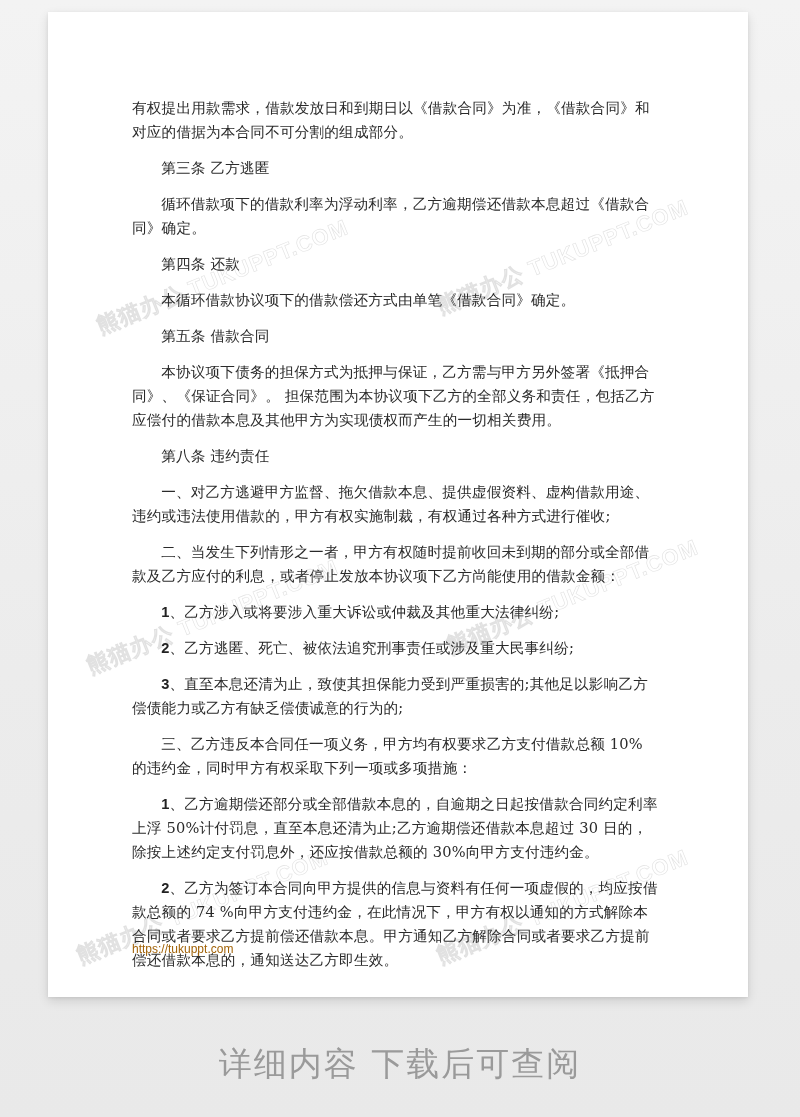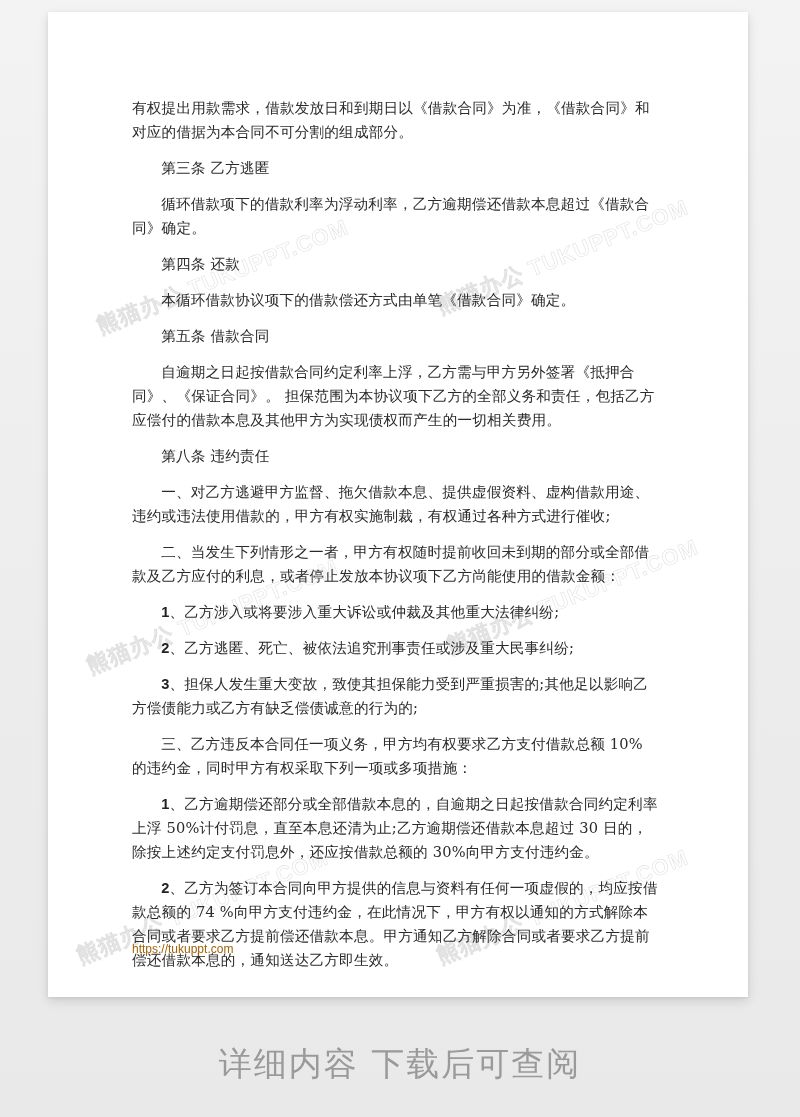--- a/index.html
+++ b/index.html
@@ -99,27 +99,27 @@
   <div class="watermark" style="left:20px; top:880px;">熊猫办公 TUKUPPT.COM</div>
   <div class="watermark" style="left:380px; top:880px;">熊猫办公 TUKUPPT.COM</div>
 
   <div class="content">
     <p class="para">有权提出用款需求，借款发放日和到期日以《借款合同》为准，《借款合同》和对应的借据为本合同不可分割的组成部分。</p>
     <p class="heading">第三条 乙方逃匿</p>
     <p class="para indent">循环借款项下的借款利率为浮动利率，乙方逾期偿还借款本息超过《借款合同》确定。</p>
     <p class="heading">第四条 还款</p>
     <p class="para indent">本循环借款协议项下的借款偿还方式由单笔《借款合同》确定。</p>
     <p class="heading">第五条 借款合同</p>
-    <p class="para indent">自逾期之日起按借款合同约定利率上浮，乙方需与甲方另外签署《抵押合同》、《保证合同》。 担保范围为本协议项下乙方的全部义务和责任，包括乙方应偿付的借款本息及其他甲方为实现债权而产生的一切相关费用。</p>
+    <p class="para indent">本协议项下债务的担保方式为抵押与保证，乙方需与甲方另外签署《抵押合同》、《保证合同》。 担保范围为本协议项下乙方的全部义务和责任，包括乙方应偿付的借款本息及其他甲方为实现债权而产生的一切相关费用。</p>
     <p class="heading">第八条 违约责任</p>
     <p class="para indent">一、对乙方逃避甲方监督、拖欠借款本息、提供虚假资料、虚构借款用途、违约或违法使用借款的，甲方有权实施制裁，有权通过各种方式进行催收;</p>
     <p class="para indent">二、当发生下列情形之一者，甲方有权随时提前收回未到期的部分或全部借款及乙方应付的利息，或者停止发放本协议项下乙方尚能使用的借款金额：</p>
     <p class="para indent"><span class="num">1</span><span>、乙方涉入或将要涉入重大诉讼或仲裁及其他重大法律纠纷;</span></p>
     <p class="para indent"><span class="num">2</span><span>、乙方逃匿、死亡、被依法追究刑事责任或涉及重大民事纠纷;</span></p>
-    <p class="para indent"><span class="num">3</span><span>、担保人发生重大变故，致使其担保能力受到严重损害的;其他足以影响乙方偿债能力或乙方有缺乏偿债诚意的行为的;</span></p>
+    <p class="para indent"><span class="num">3</span><span>、直至本息还清为止，致使其担保能力受到严重损害的;其他足以影响乙方偿债能力或乙方有缺乏偿债诚意的行为的;</span></p>
     <p class="para indent">三、乙方违反本合同任一项义务，甲方均有权要求乙方支付借款总额 10% 的违约金，同时甲方有权采取下列一项或多项措施：</p>
     <p class="para indent"><span class="num">1</span><span>、乙方逾期偿还部分或全部借款本息的，自逾期之日起按借款合同约定利率上浮 50%计付罚息，直至本息还清为止;乙方逾期偿还借款本息超过 30 日的，除按上述约定支付罚息外，还应按借款总额的 30%向甲方支付违约金。</span></p>
     <p class="para indent"><span class="num">2</span><span>、乙方为签订本合同向甲方提供的信息与资料有任何一项虚假的，均应按借款总额的 74 %向甲方支付违约金，在此情况下，甲方有权以通知的方式解除本合同或者要求乙方提前偿还借款本息。甲方通知乙方解除合同或者要求乙方提前偿还借款本息的，通知送达乙方即生效。</span></p>
   </div>
 
   <div class="footer-url">https://tukuppt.com</div>
 </div>
 
 <div class="bottom-caption">详细内容 下载后可查阅</div>
 

